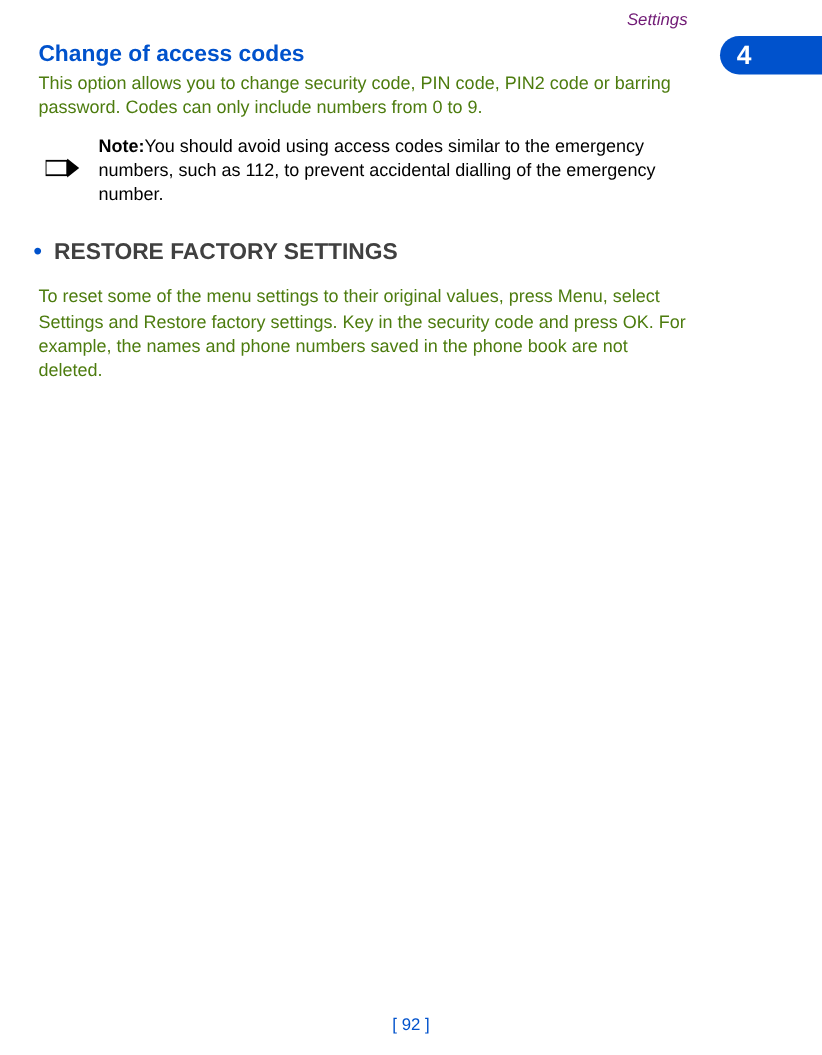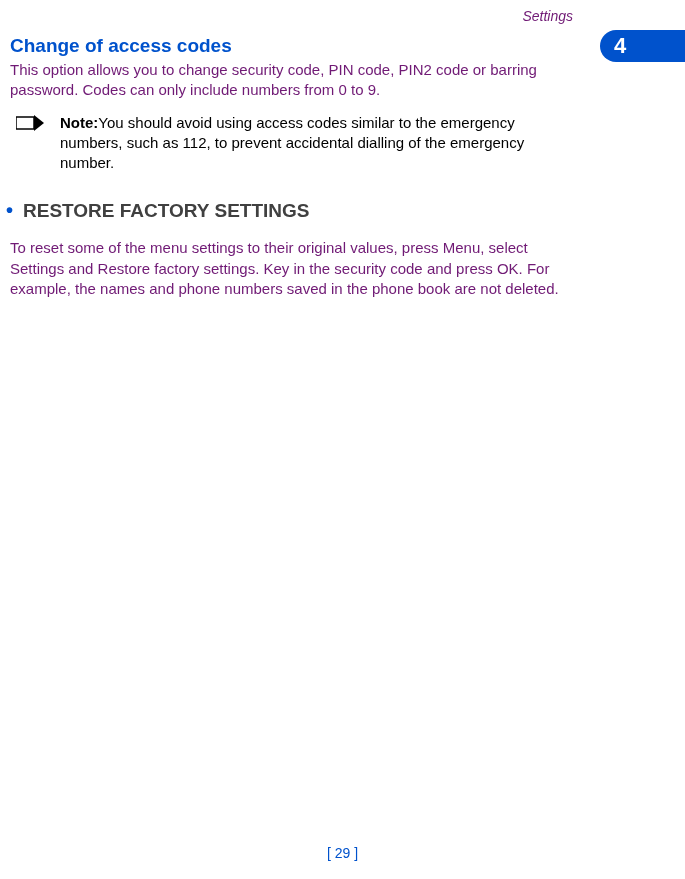--- a/index.html
+++ b/index.html
@@ -34,37 +34,37 @@
       display: flex;
       align-items: center;
       padding-left: 14px;
     }
     .chapter-number {
       color: #ffffff;
       font-size: 22px;
       font-weight: bold;
     }
     .content {
-      padding: 35px 108px 0 10px;
+      padding: 35px 108px 0 32px;
     }
     .section-title {
       color: #0052cc;
       font-size: 19px;
       font-weight: bold;
       margin-bottom: 3px;
     }
     .body-text {
-      color: #701a75;
+      color: #4d7c0f;
       font-size: 15px;
       line-height: 1.35;
       margin-bottom: 12px;
     }
     .note-block {
       display: flex;
-      align-items: flex-start;
+      align-items: center;
       margin-top: 10px;
       margin-bottom: 24px;
     }
     .note-icon {
       flex-shrink: 0;
       margin-right: 14px;
       margin-left: 6px;
       margin-top: 2px;
     }
     .note-text {
@@ -131,14 +131,14 @@
 
   <div class="heading2-row">
     <span class="heading2-bullet">•</span>
     <span class="heading2">RESTORE FACTORY SETTINGS</span>
   </div>
 
   <div class="body-text">To reset some of the menu settings to their original values, press Menu, select Settings and Restore factory settings. Key in the security code and press OK. For example, the names and phone numbers saved in the phone book are not deleted.</div>
 </div>
 
 <div class="footer">
-  <span>[ 29 ]</span>
+  <span>[ 92 ]</span>
 </div>
 
 </body></html>

